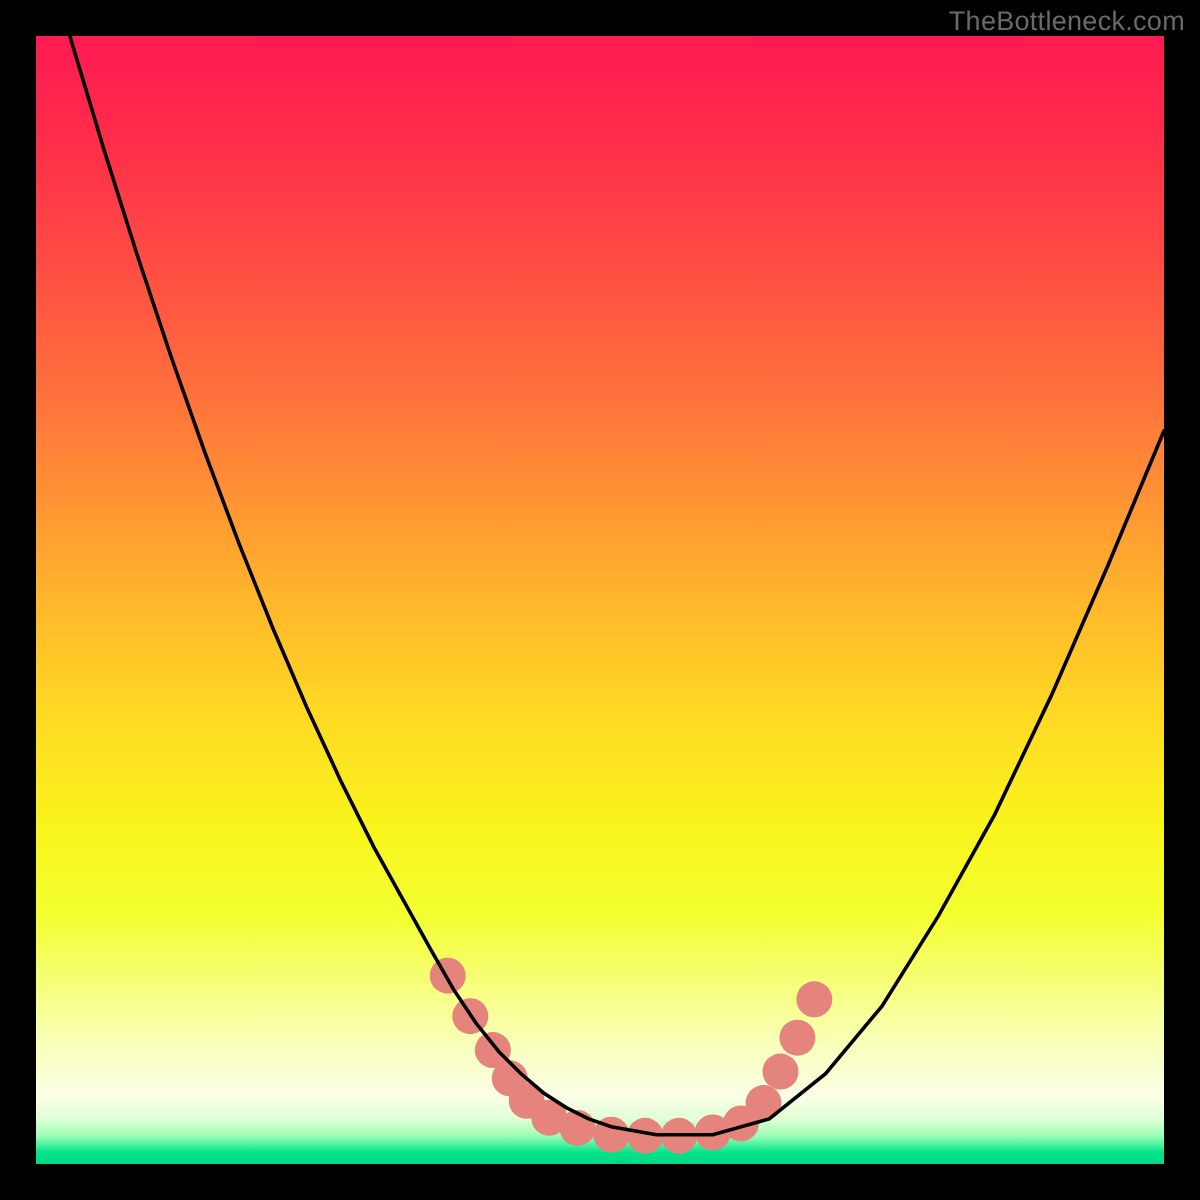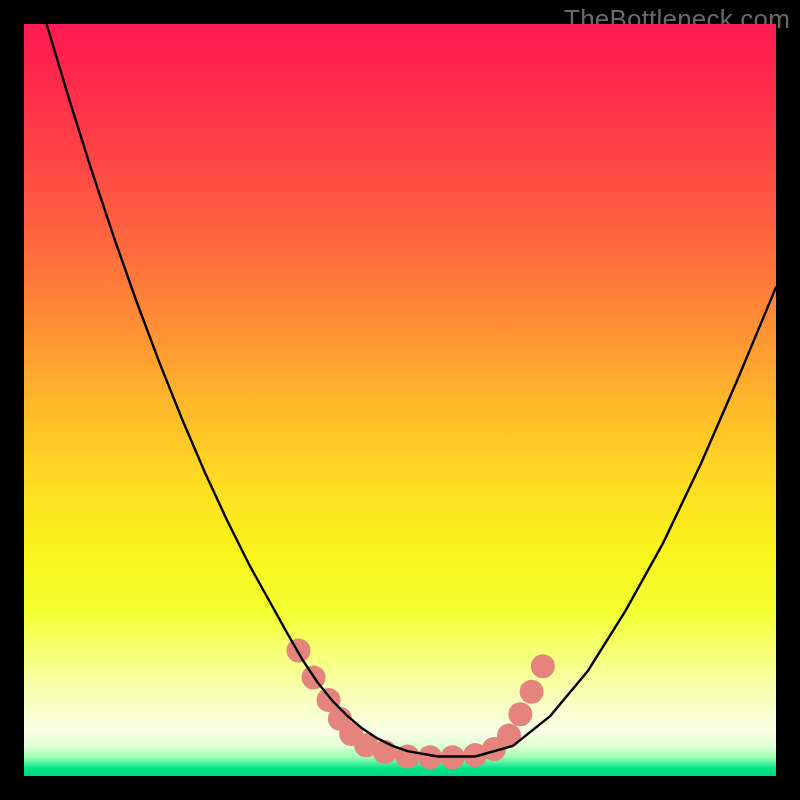--- a/index.html
+++ b/index.html
@@ -43,21 +43,21 @@
   }
   .curve {
     position: absolute;
     inset: 0;
   }
   .watermark {
     position: absolute;
     top: 4px;
     right: 10px;
     color: #6a6a6a;
-    font-size: 26px;
+    font-size: 18px;
     font-weight: 500;
     letter-spacing: 0.2px;
     user-select: none;
   }
 </style>
 </head>
 <body>
 
 <div class="watermark">TheBottleneck.com</div>
 

